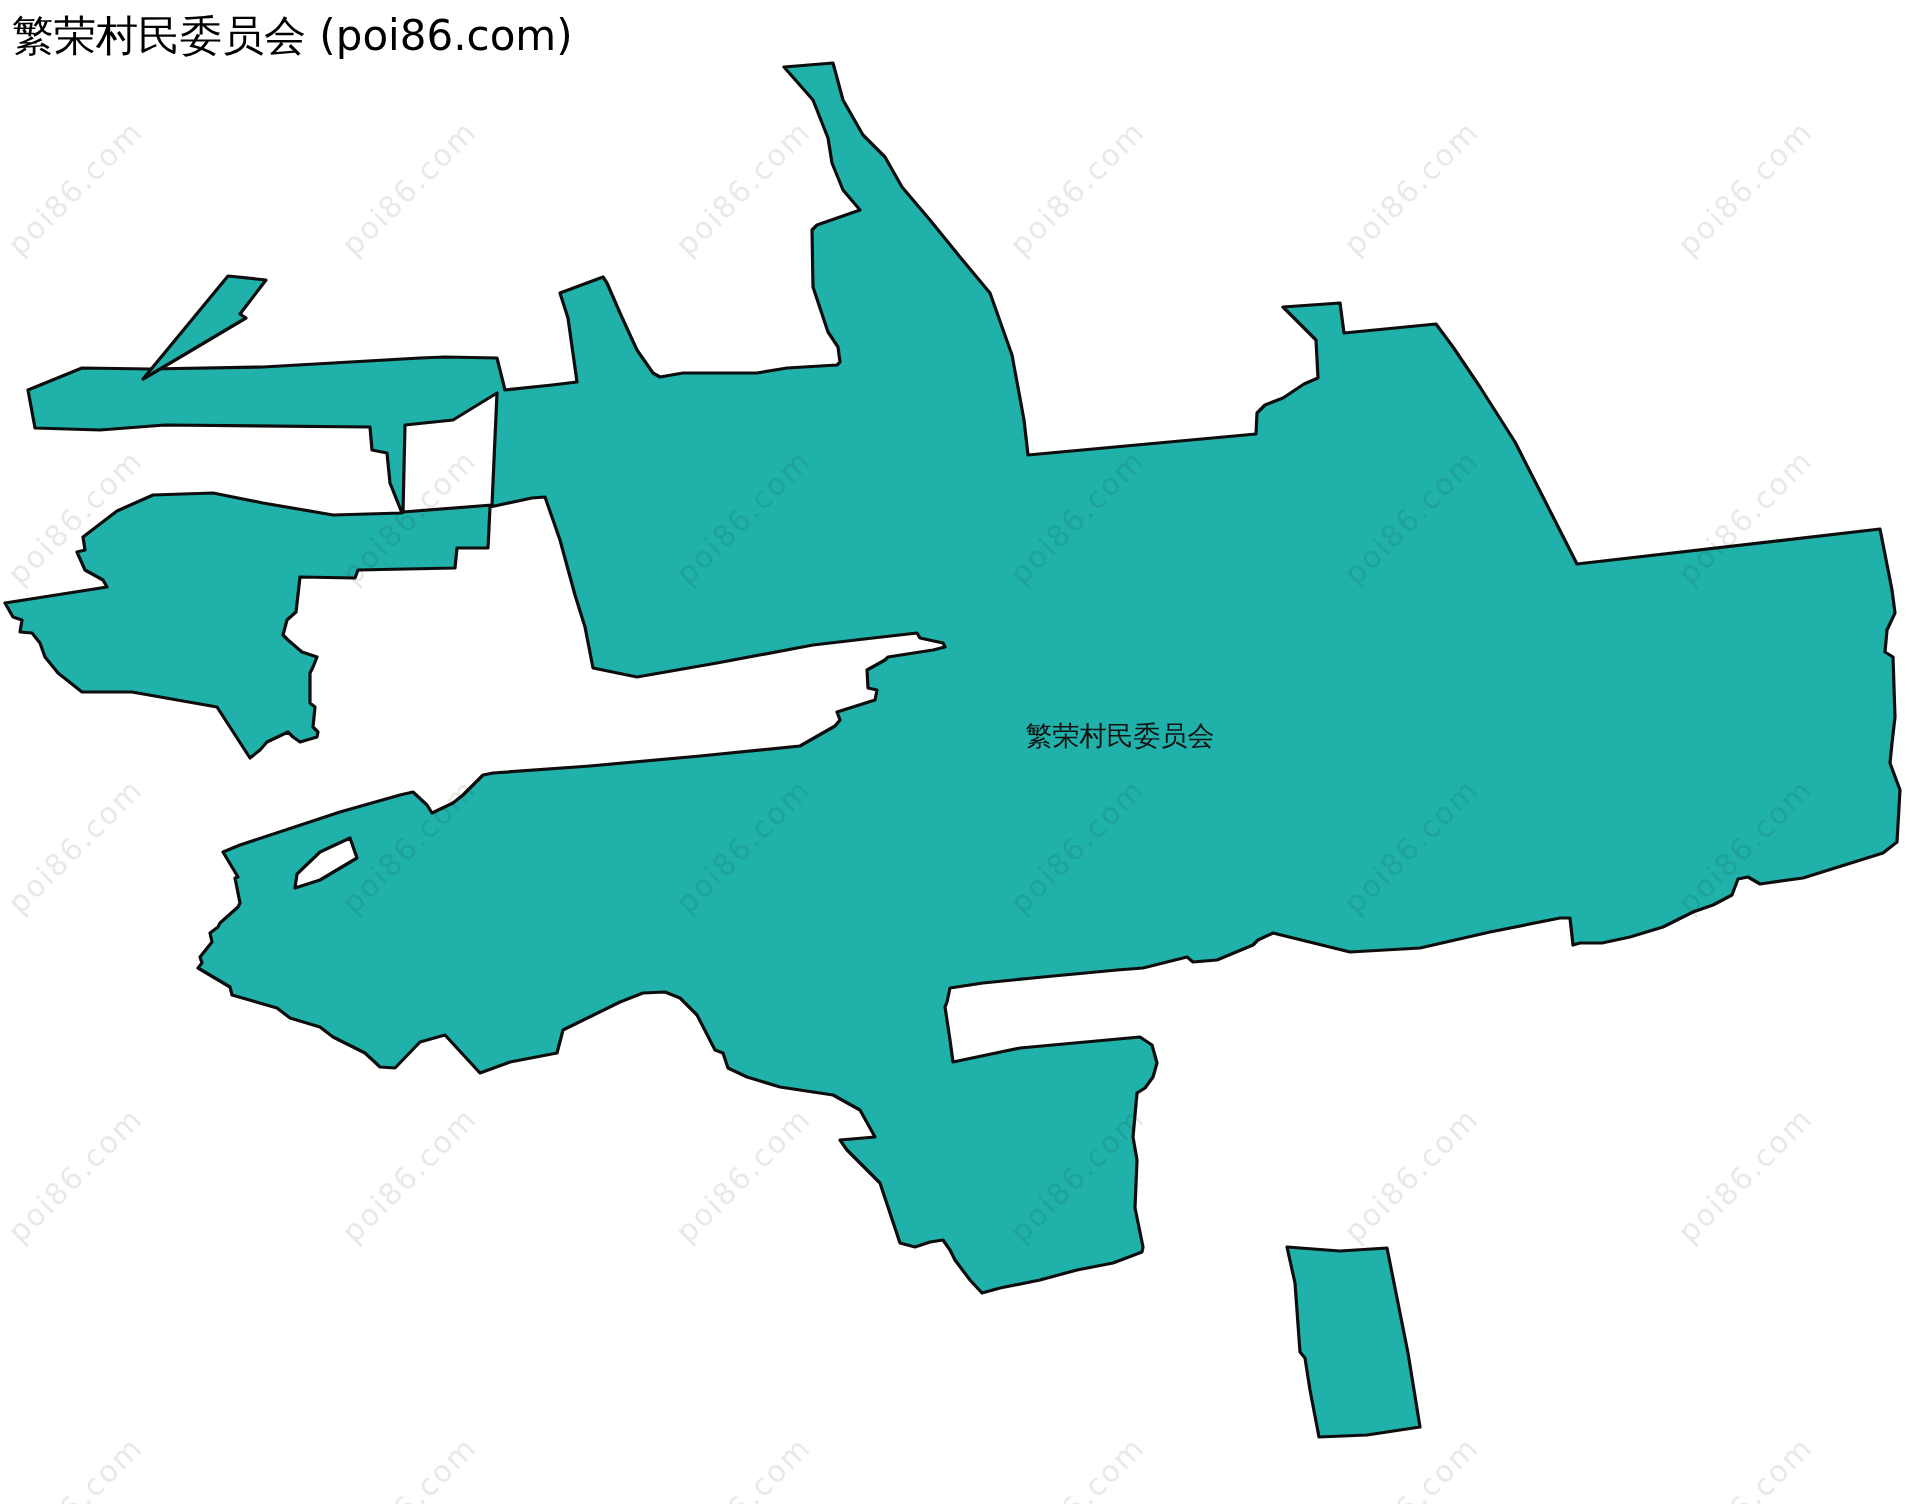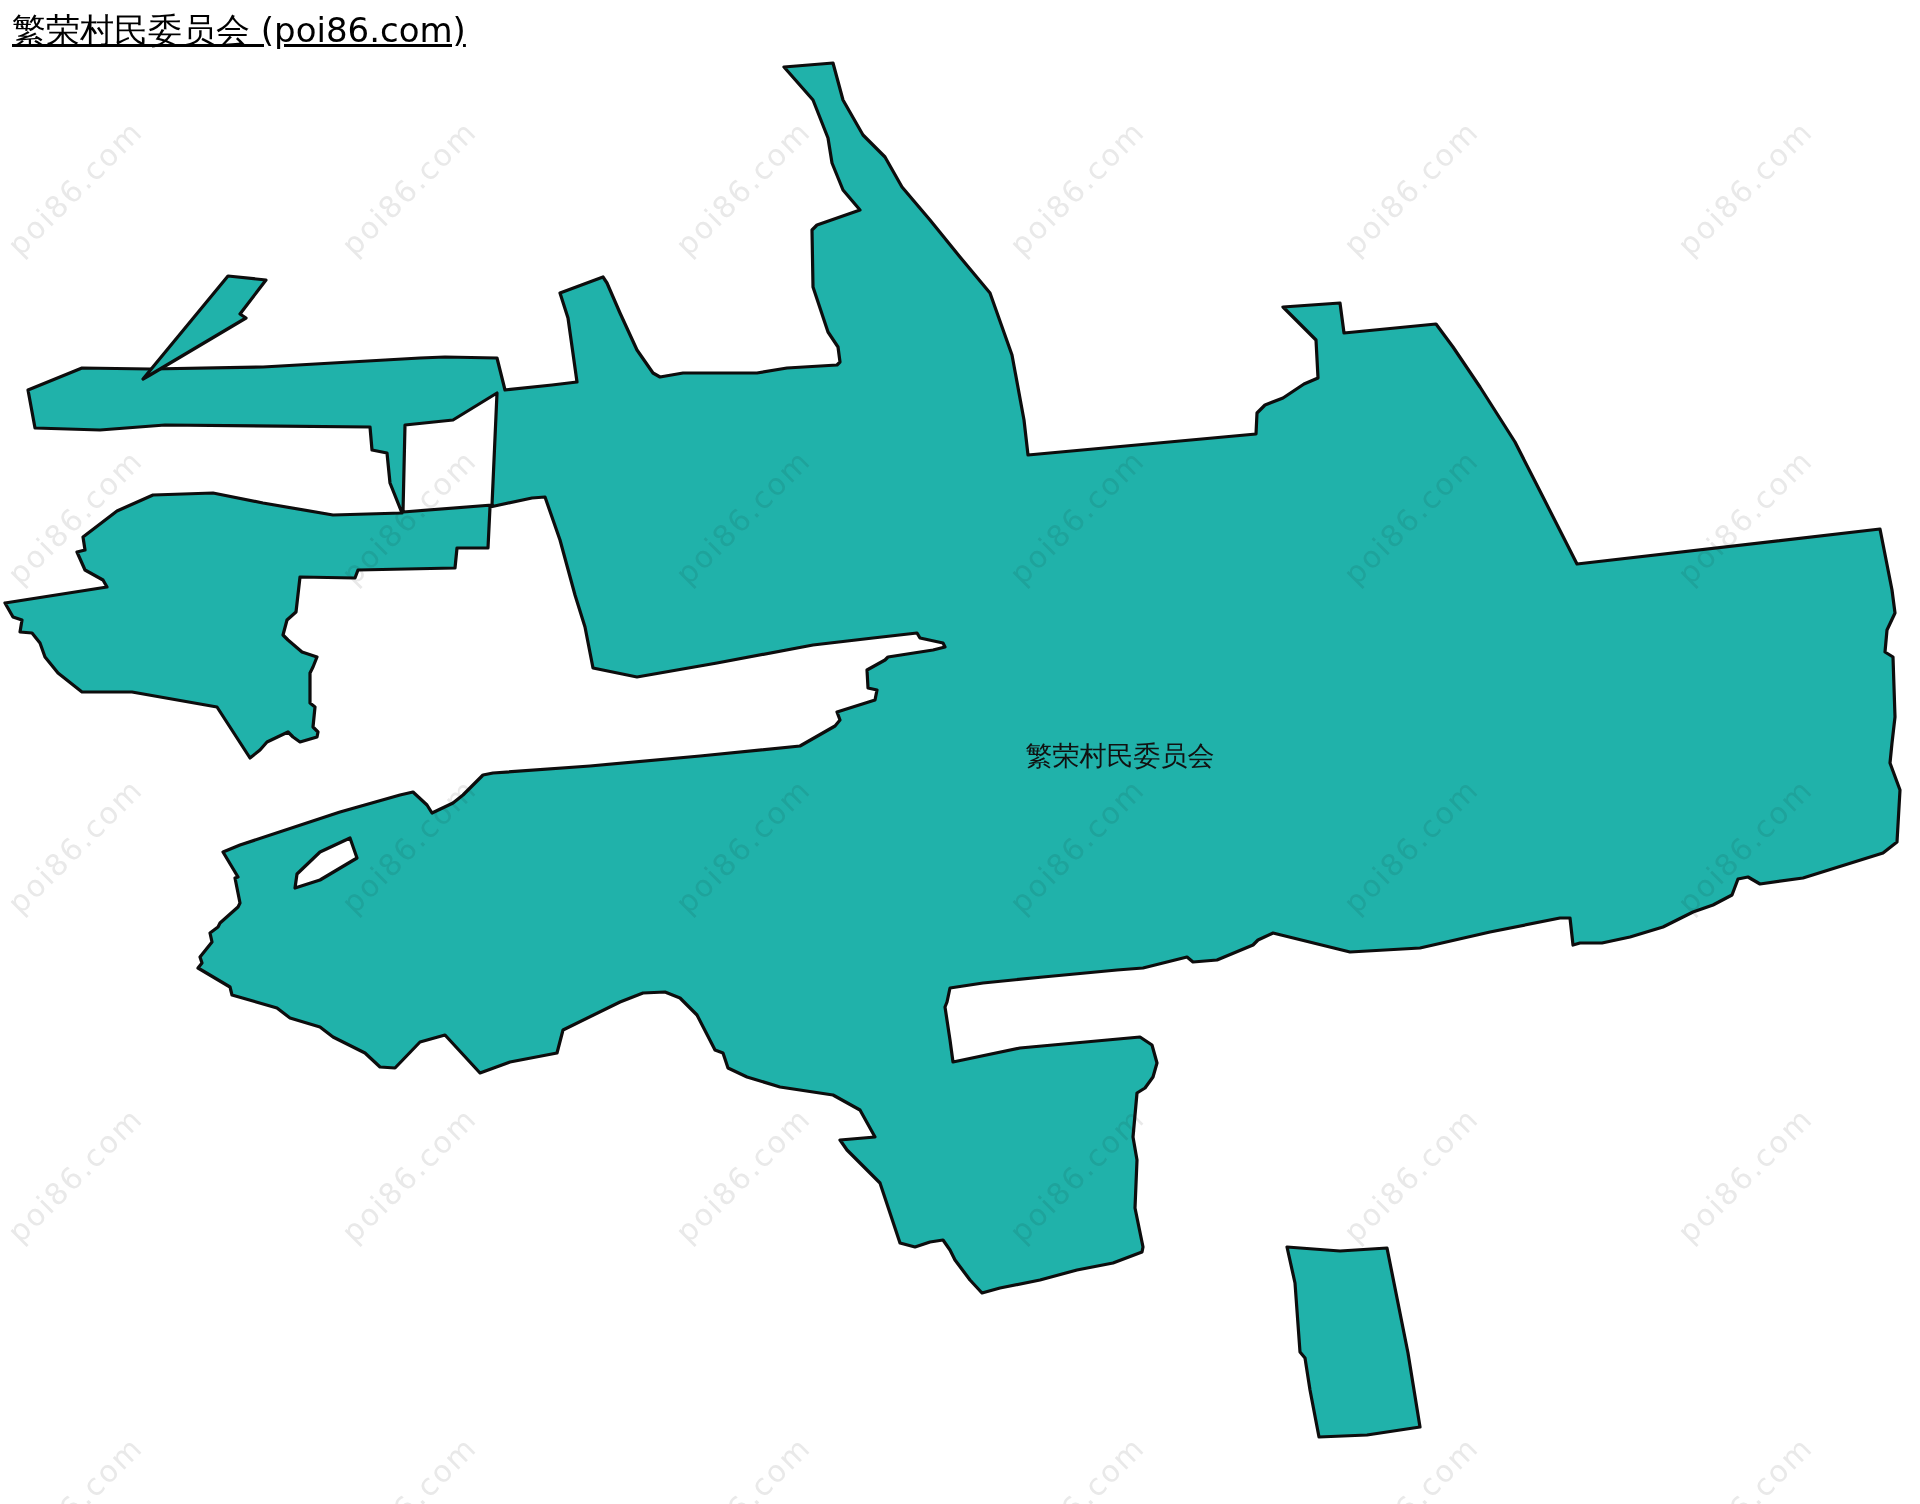--- a/index.html
+++ b/index.html
@@ -43,34 +43,32 @@
     font-size: 30px;
     letter-spacing: 2px;
     font-weight: 400;
     white-space: nowrap;
     user-select: none;
   }
   #page-title {
     position: absolute;
     left: 12px;
     top: 8px;
-    font-size: 34px;
+    font-size: 42px;
     color: #000000;
     white-space: nowrap;
-    text-decoration: underline;
   }
   #region-label {
     position: absolute;
     left: 1120px;
     top: 736px;
     transform: translate(-50%, -50%);
     font-size: 27px;
     color: #111111;
     white-space: nowrap;
-    margin-top: 20px;
   }
 </style>
 </head>
 <body>
 
 <div id="stage">
 
   <svg id="map-svg" viewBox="0 0 1920 1504" xmlns="http://www.w3.org/2000/svg">
     <g fill="#20B2AA">
 

